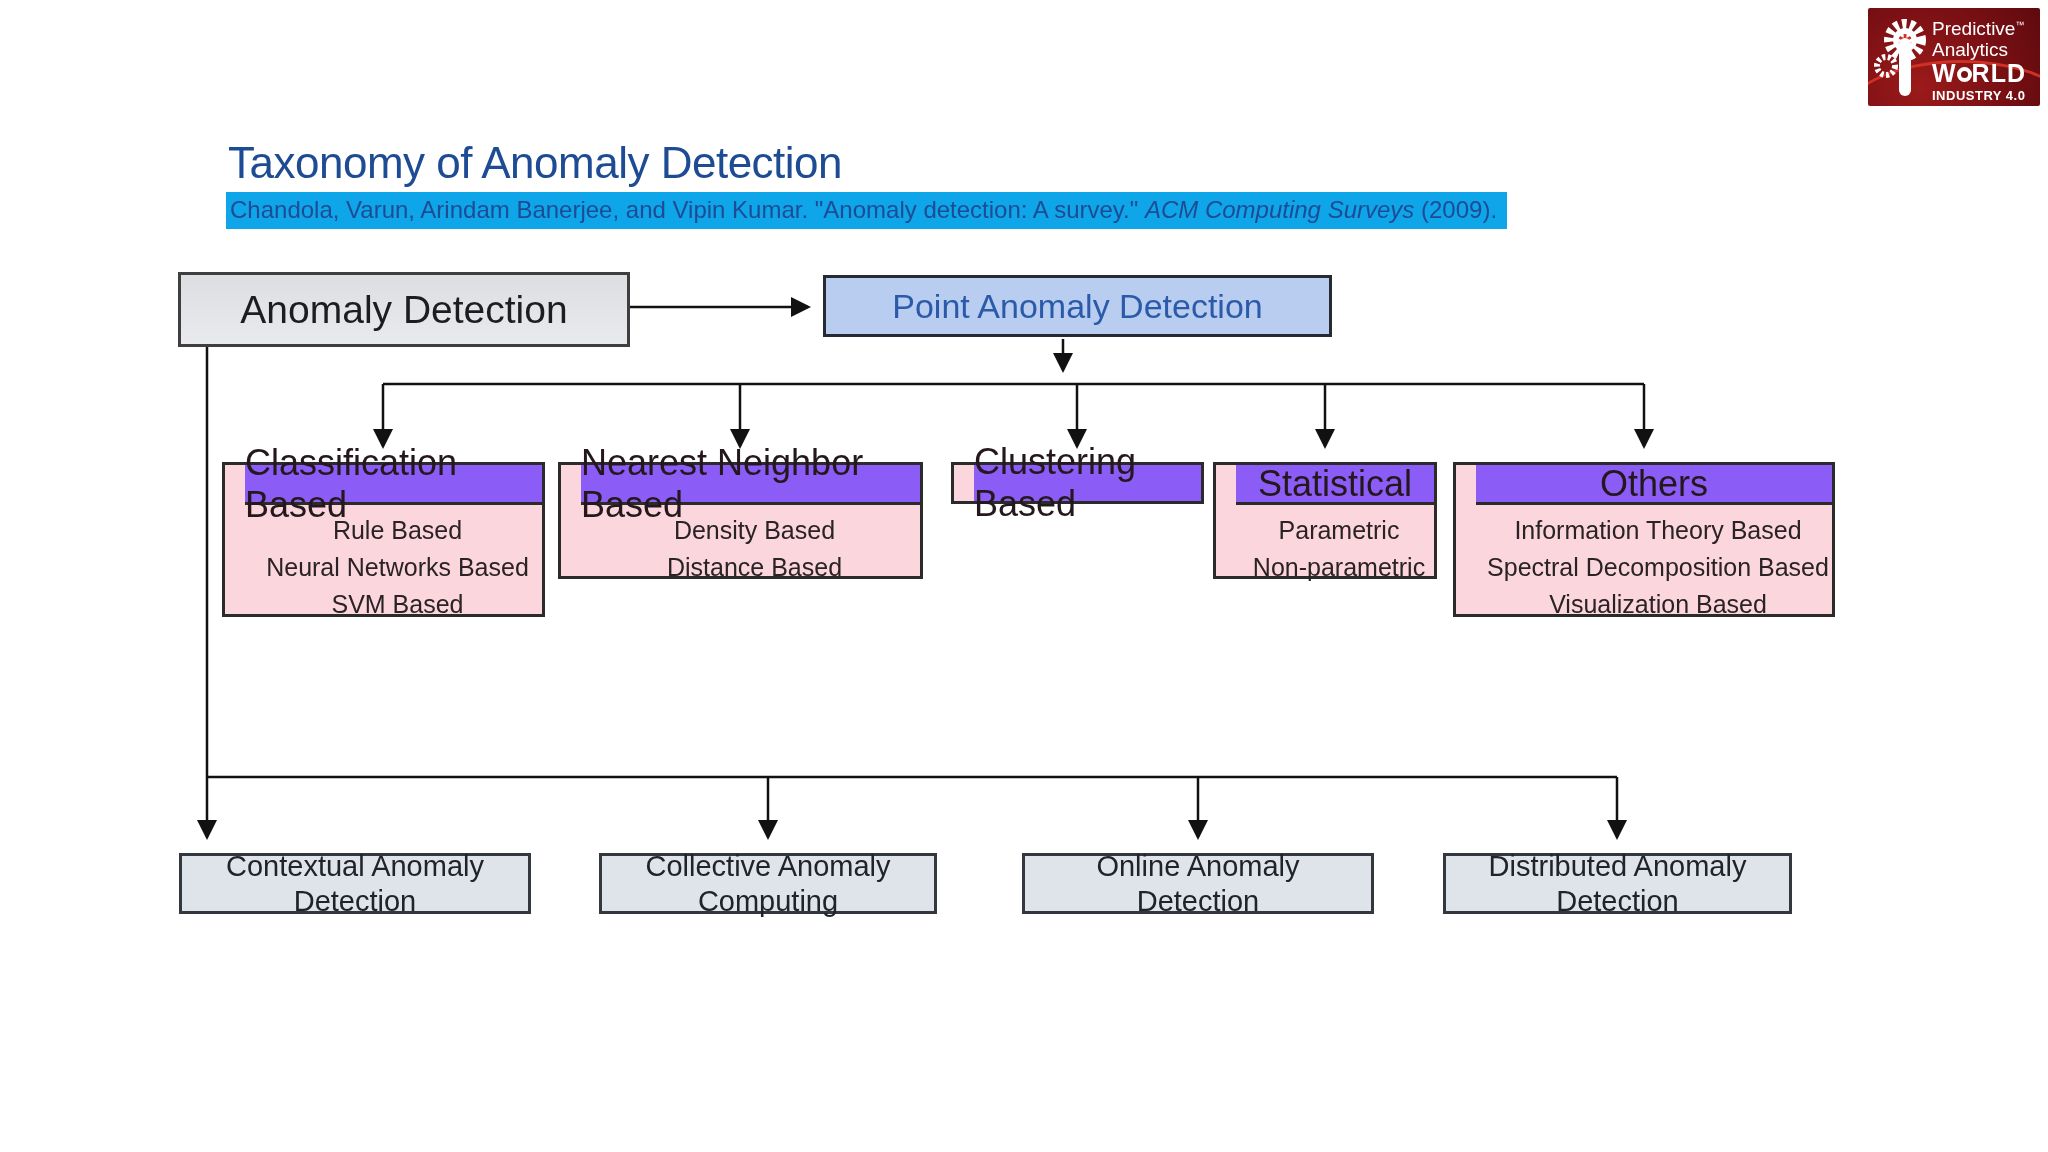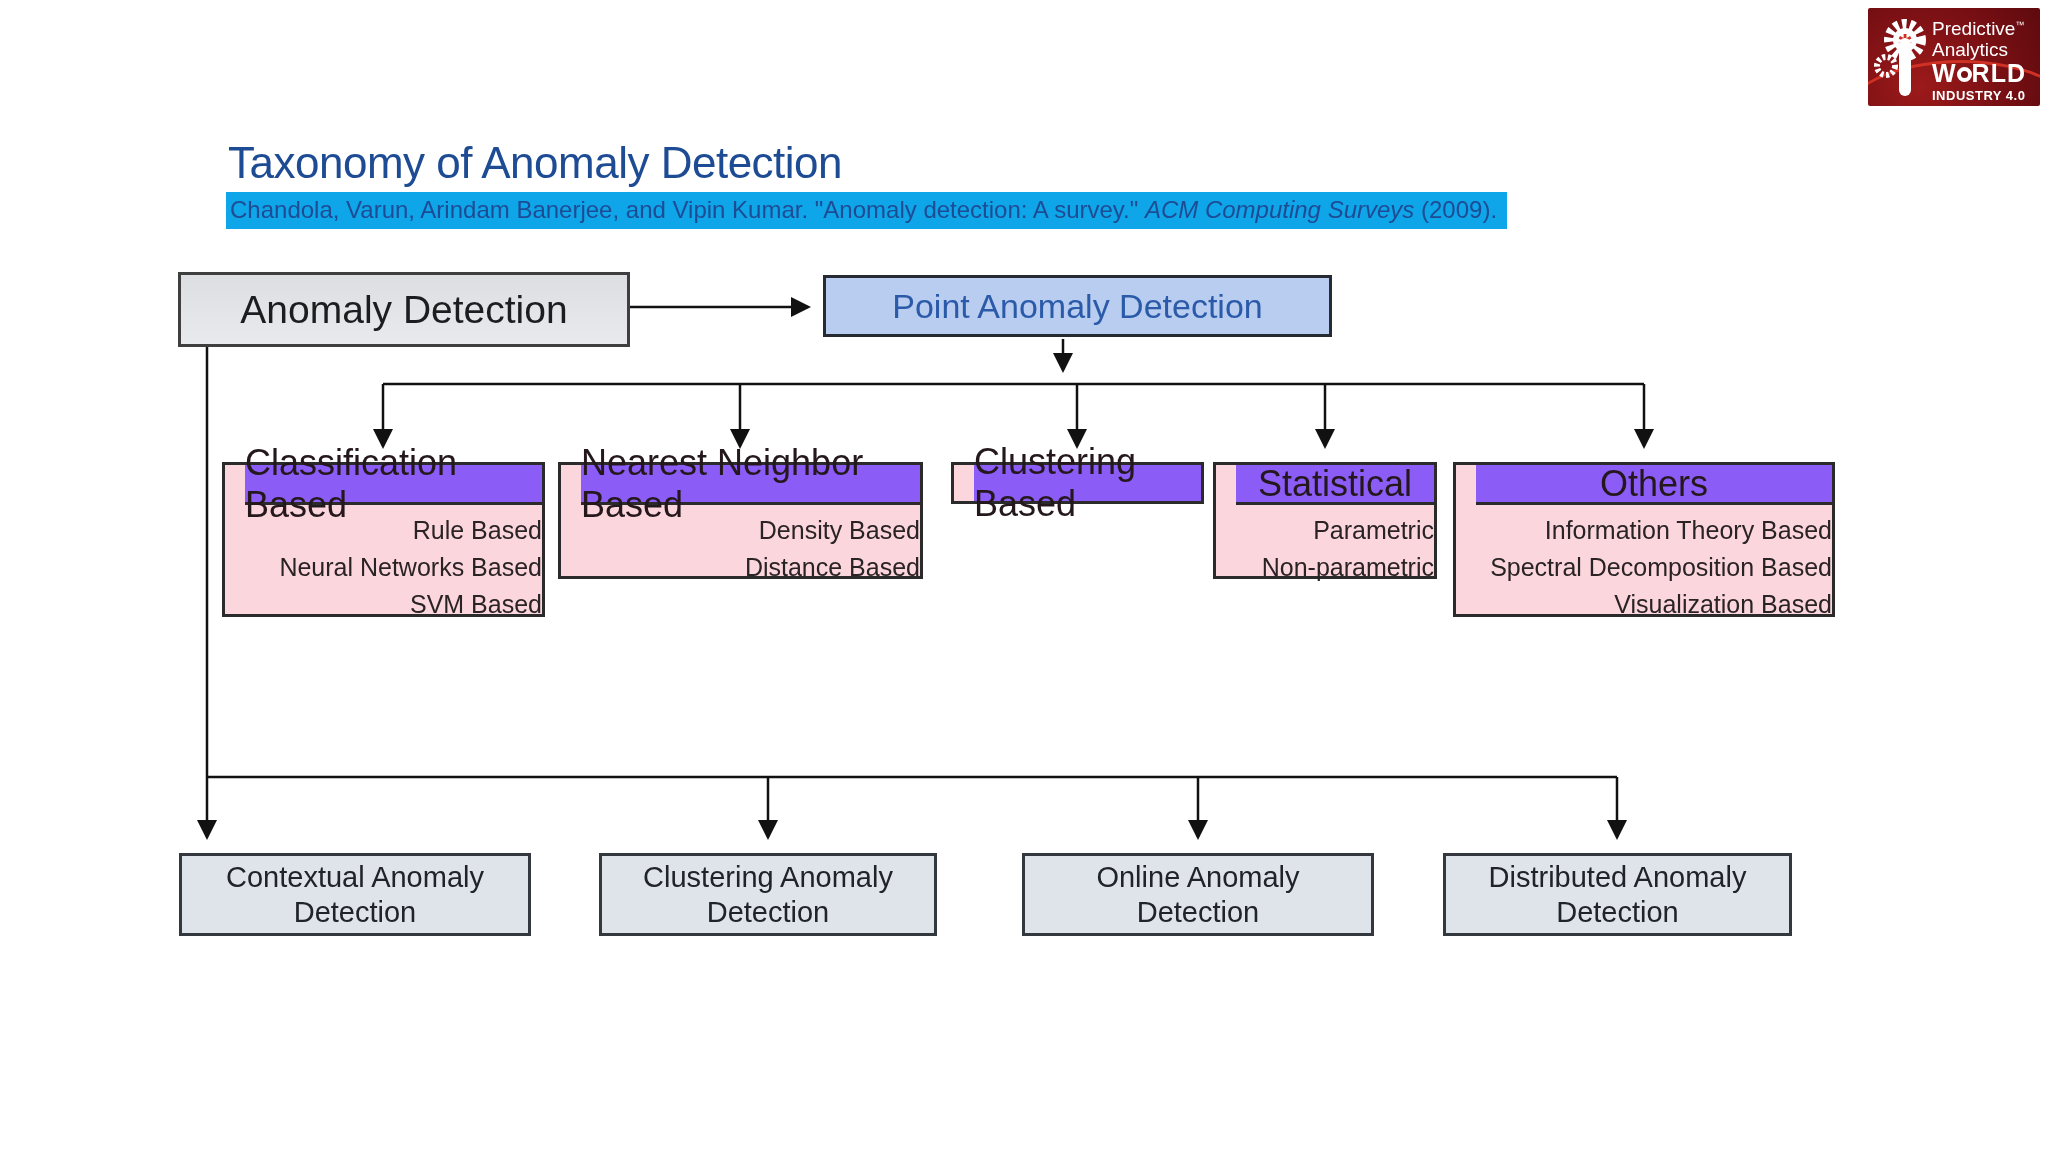--- a/index.html
+++ b/index.html
@@ -65,33 +65,33 @@
   
   .cat{
     position:absolute;box-sizing:border-box;border:3px solid #2b2b2b;
     background:#fbd6dd;
   }
   .cat .cat-header{
     box-sizing:border-box;height:40px;border-bottom:3px solid #2b2b2b;
     background:#8b5cf6;display:flex;align-items:center;justify-content:center;
     font-size:36px;color:#24181c;margin-left:20px;
   }
-  .cat .cat-body{padding:7px 0 0 28px;text-align:right;}
+  .cat .cat-body{padding:7px 0 0 28px;text-align:center;}
   .cat .cat-item{font-size:25px;line-height:37px;color:#2a2326;white-space:nowrap;}
   .cat1{left:222px;top:462px;width:323px;height:155px;}
   .cat2{left:558px;top:462px;width:365px;height:117px;}
   .cat3{left:951px;top:462px;width:253px;height:42px;}
   .cat3 .cat-header{height:36px;border-bottom:none;}
   .cat4{left:1213px;top:462px;width:224px;height:117px;}
   .cat5{left:1453px;top:462px;width:382px;height:155px;}
   .cat5 .cat-header{}
 
   
   .bottom-box{
-    position:absolute;top:853px;height:83px;box-sizing:border-box;
+    position:absolute;top:853px;height:61px;box-sizing:border-box;
     background:#dfe3ea;border:3px solid #33383f;
     display:flex;align-items:center;justify-content:center;text-align:center;
     font-size:29px;line-height:35px;color:#20242a;padding:12px 20px;
   }
   .bb1{left:179px;width:352px;}
   .bb2{left:599px;width:338px;}
   .bb3{left:1022px;width:352px;}
   .bb4{left:1443px;width:349px;}
 
   
@@ -182,17 +182,17 @@
   <div class="cat cat5">
     <div class="cat-header">Others</div>
     <div class="cat-body">
       <div class="cat-item">Information Theory Based</div>
       <div class="cat-item">Spectral Decomposition Based</div>
       <div class="cat-item">Visualization Based</div>
     </div>
   </div>
 
   <div class="bottom-box bb1">Contextual Anomaly Detection</div>
-  <div class="bottom-box bb2">Clustering Anomaly Detection</div>
+  <div class="bottom-box bb2">Collective Anomaly Computing</div>
   <div class="bottom-box bb3">Online Anomaly Detection</div>
   <div class="bottom-box bb4">Distributed Anomaly Detection</div>
 
 </div>
 
 </body></html>

